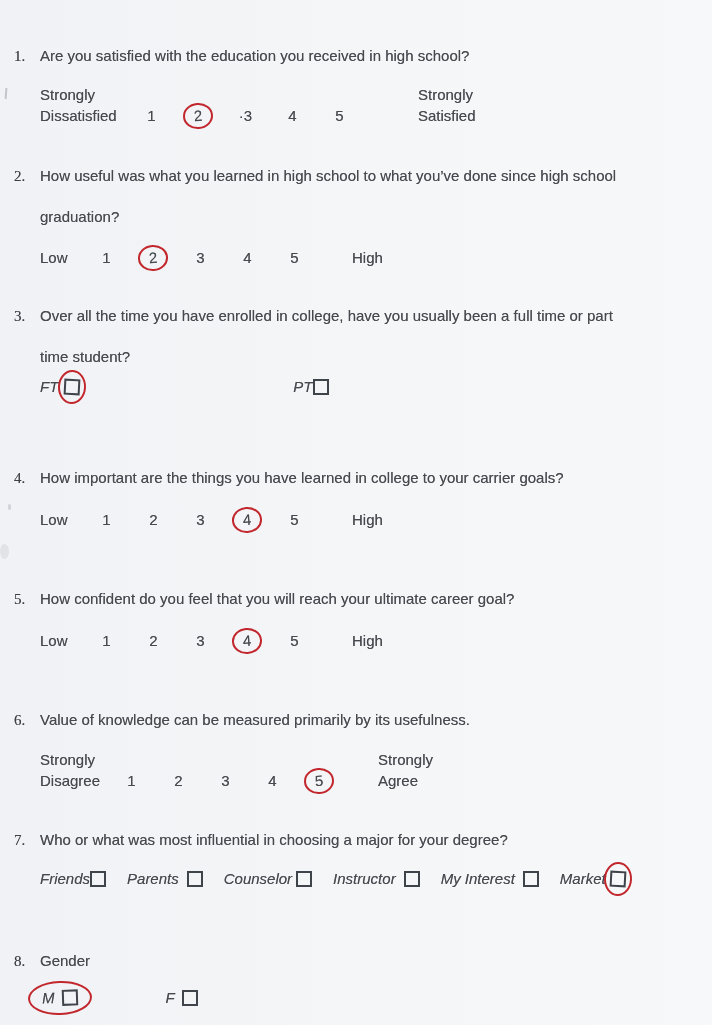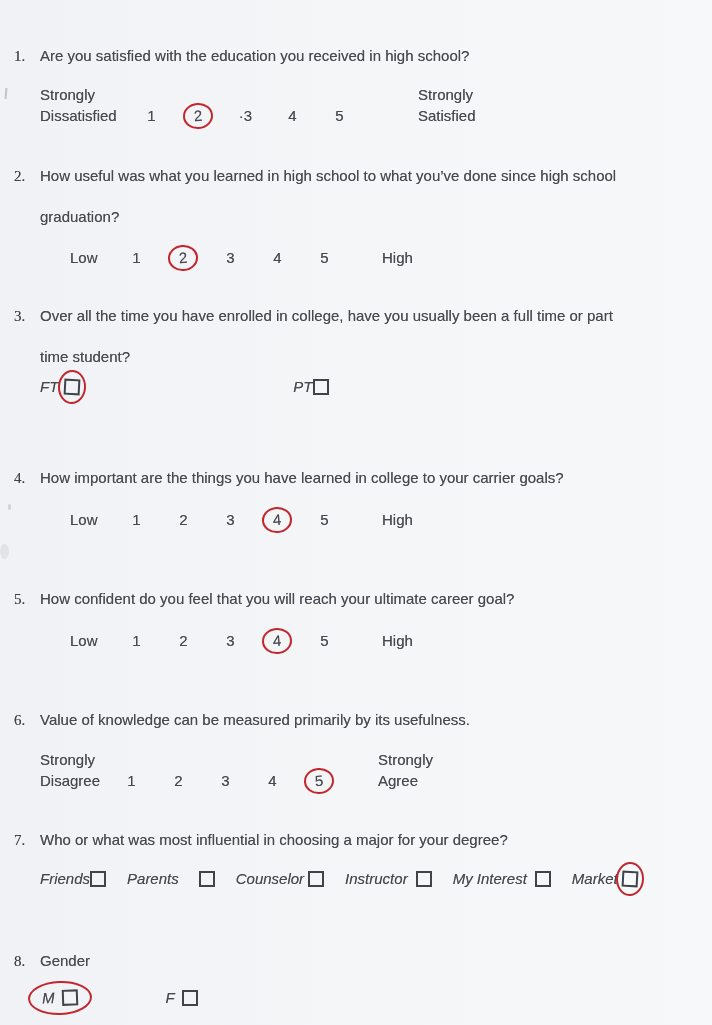--- a/index.html
+++ b/index.html
@@ -17,21 +17,21 @@
   .qnum {
     width:26px; flex:0 0 26px;
     font-family:"Liberation Serif", serif;
     color:#3d4045;
   }
   .qtext { flex:1; }
   .cont { position:absolute; left:40px; right:2px; }
 
   
   .scale { position:absolute; left:40px; display:flex; align-items:flex-end; }
-  .scale.single { align-items:center;margin-left:30px; }
+  .scale.single { align-items:center; }
   .slabel { line-height:21px; }
   .slabel.w88 { width:88px; flex:0 0 88px; }
   .slabel.w68 { width:68px; flex:0 0 68px; }
   .slabel.w43 { width:43px; flex:0 0 43px; }
   .slot { width:47px; flex:0 0 47px; text-align:center; }
   .opt {
     display:inline-block;
     border:2px solid transparent; border-radius:50%;
     padding:1px 9px; margin:-3px -11px;
     line-height:20px;
@@ -182,21 +182,21 @@
     <span class="qnum">7.</span>
     <span class="qtext">Who or what was most influential in choosing a major for your degree?</span>
   </div>
   <div class="choices" style="top:869px; gap:21px">
     <span class="grp" style="">
       <span class="lbl">Friends</span>
       <span class="bw">
           <span class="box"></span>
         </span>
     </span>
-    <span class="grp" style="gap:20px">
+    <span class="grp" style="gap:8px">
       <span class="lbl">Parents</span>
       <span class="bw">
           <span class="box"></span>
         </span>
     </span>
     <span class="grp" style="gap:4px">
       <span class="lbl">Counselor</span>
       <span class="bw">
           <span class="box"></span>
         </span>

